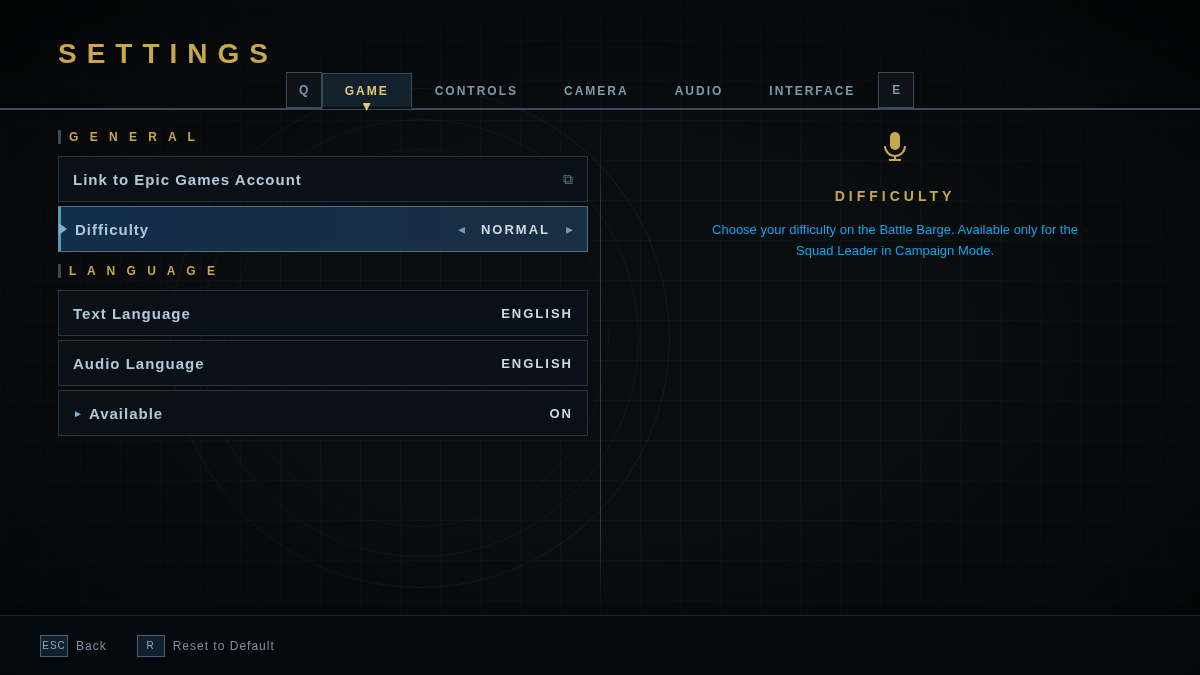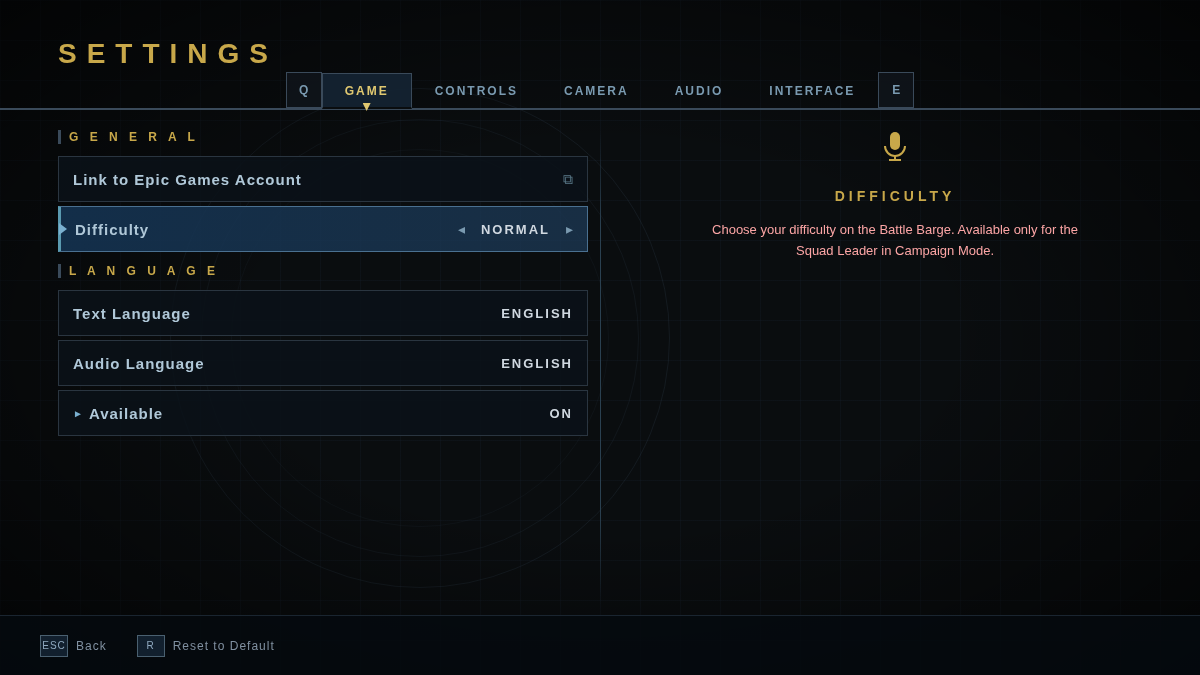--- a/index.html
+++ b/index.html
@@ -257,21 +257,21 @@
       font-size: 14px;
       letter-spacing: 4px;
       color: #c8a84a;
       font-weight: bold;
       text-align: center;
       margin-bottom: 16px;
     }
 
     .detail-description {
       font-size: 13px;
-      color: #fca5a5;
+      color: #0ea5e9;
       text-align: center;
       line-height: 1.6;
       max-width: 380px;
     }
 
     
     .vertical-divider {
       position: absolute;
       top: 130px;
       left: 600px;

